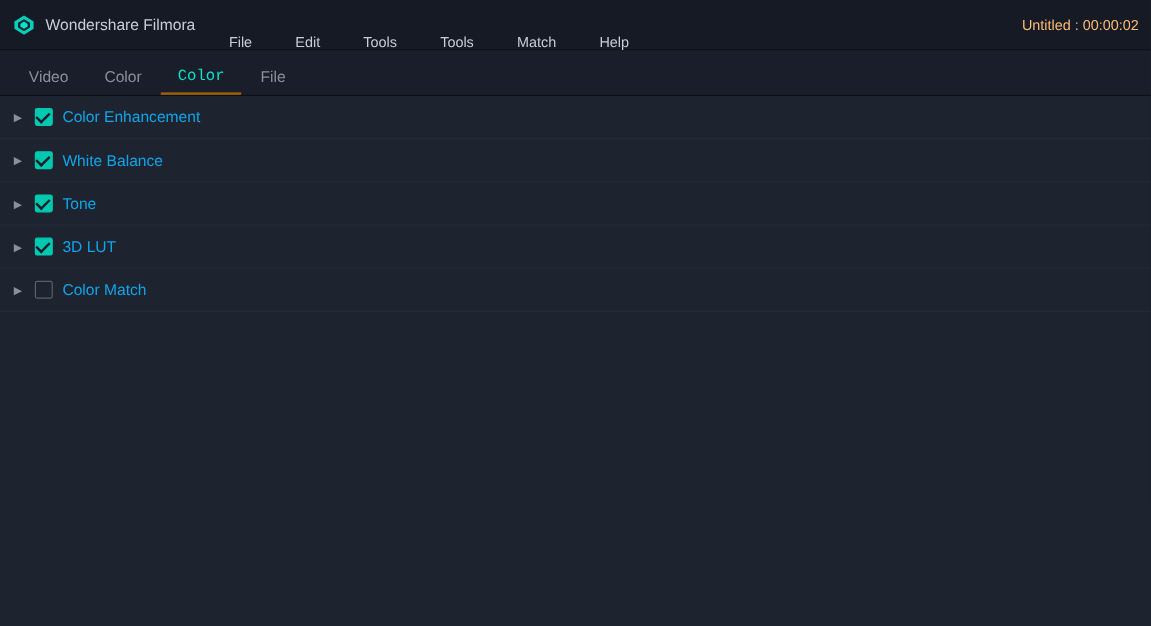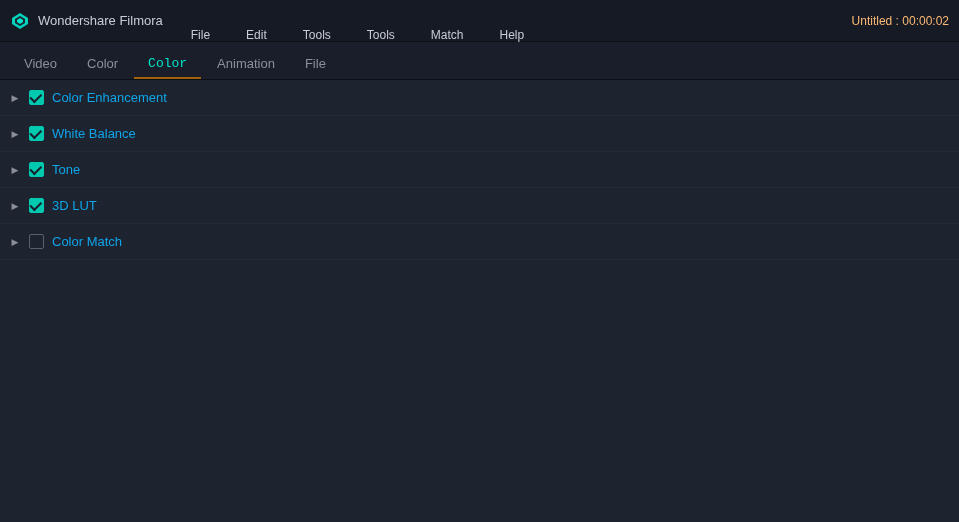--- a/index.html
+++ b/index.html
@@ -165,21 +165,20 @@
     <span class="menu-item">Match</span>
     <span class="menu-item">Help</span>
   </div>
   <span id="window-title">Untitled : 00:00:02</span>
 </div>
 
 <div id="tab-bar">
   <div class="tab">Video</div>
   <div class="tab">Color</div>
   <div class="tab active">Color</div>
-  <div class="tab">Animation</div>
   <div class="tab">File</div>
 </div>
 
 <div id="main-content">
 
   <div class="section-row">
     <div class="chevron">▶</div>
     <div class="checkbox-wrapper">
       <div class="checkbox-checked"></div>
     </div>

